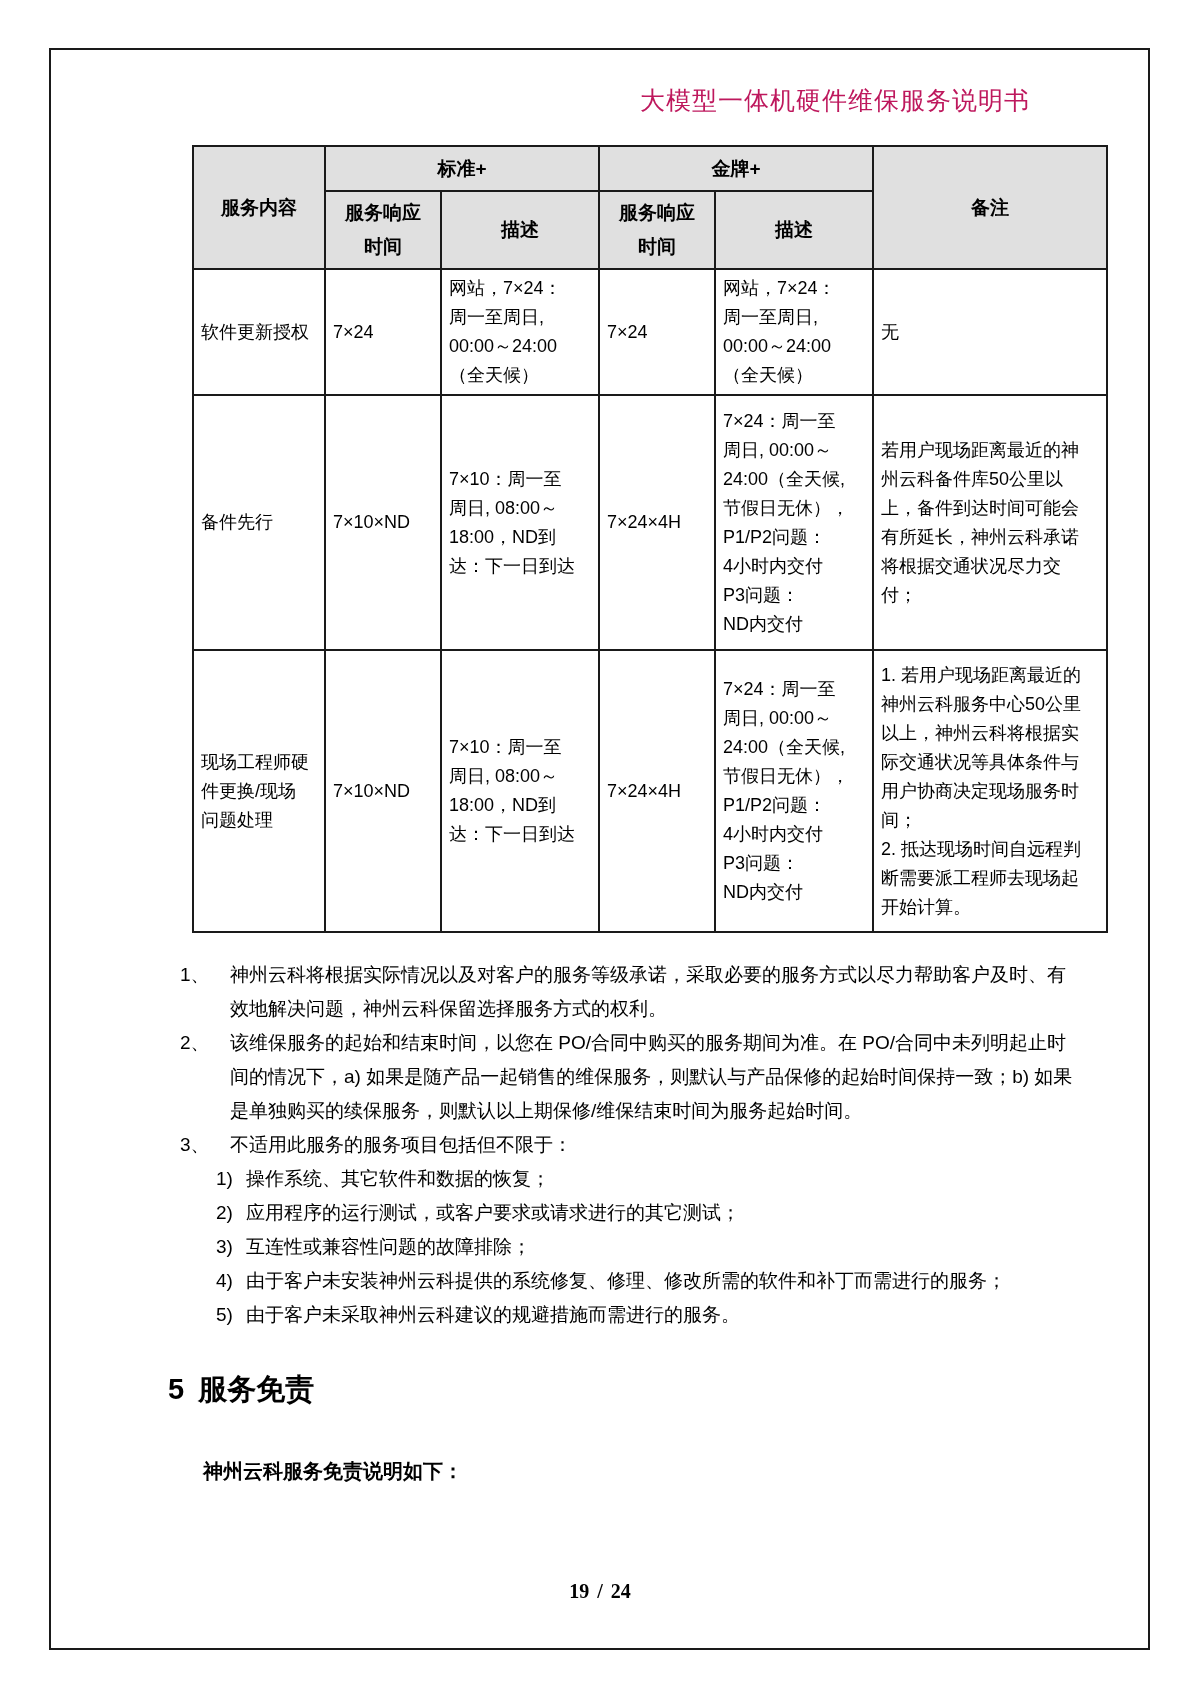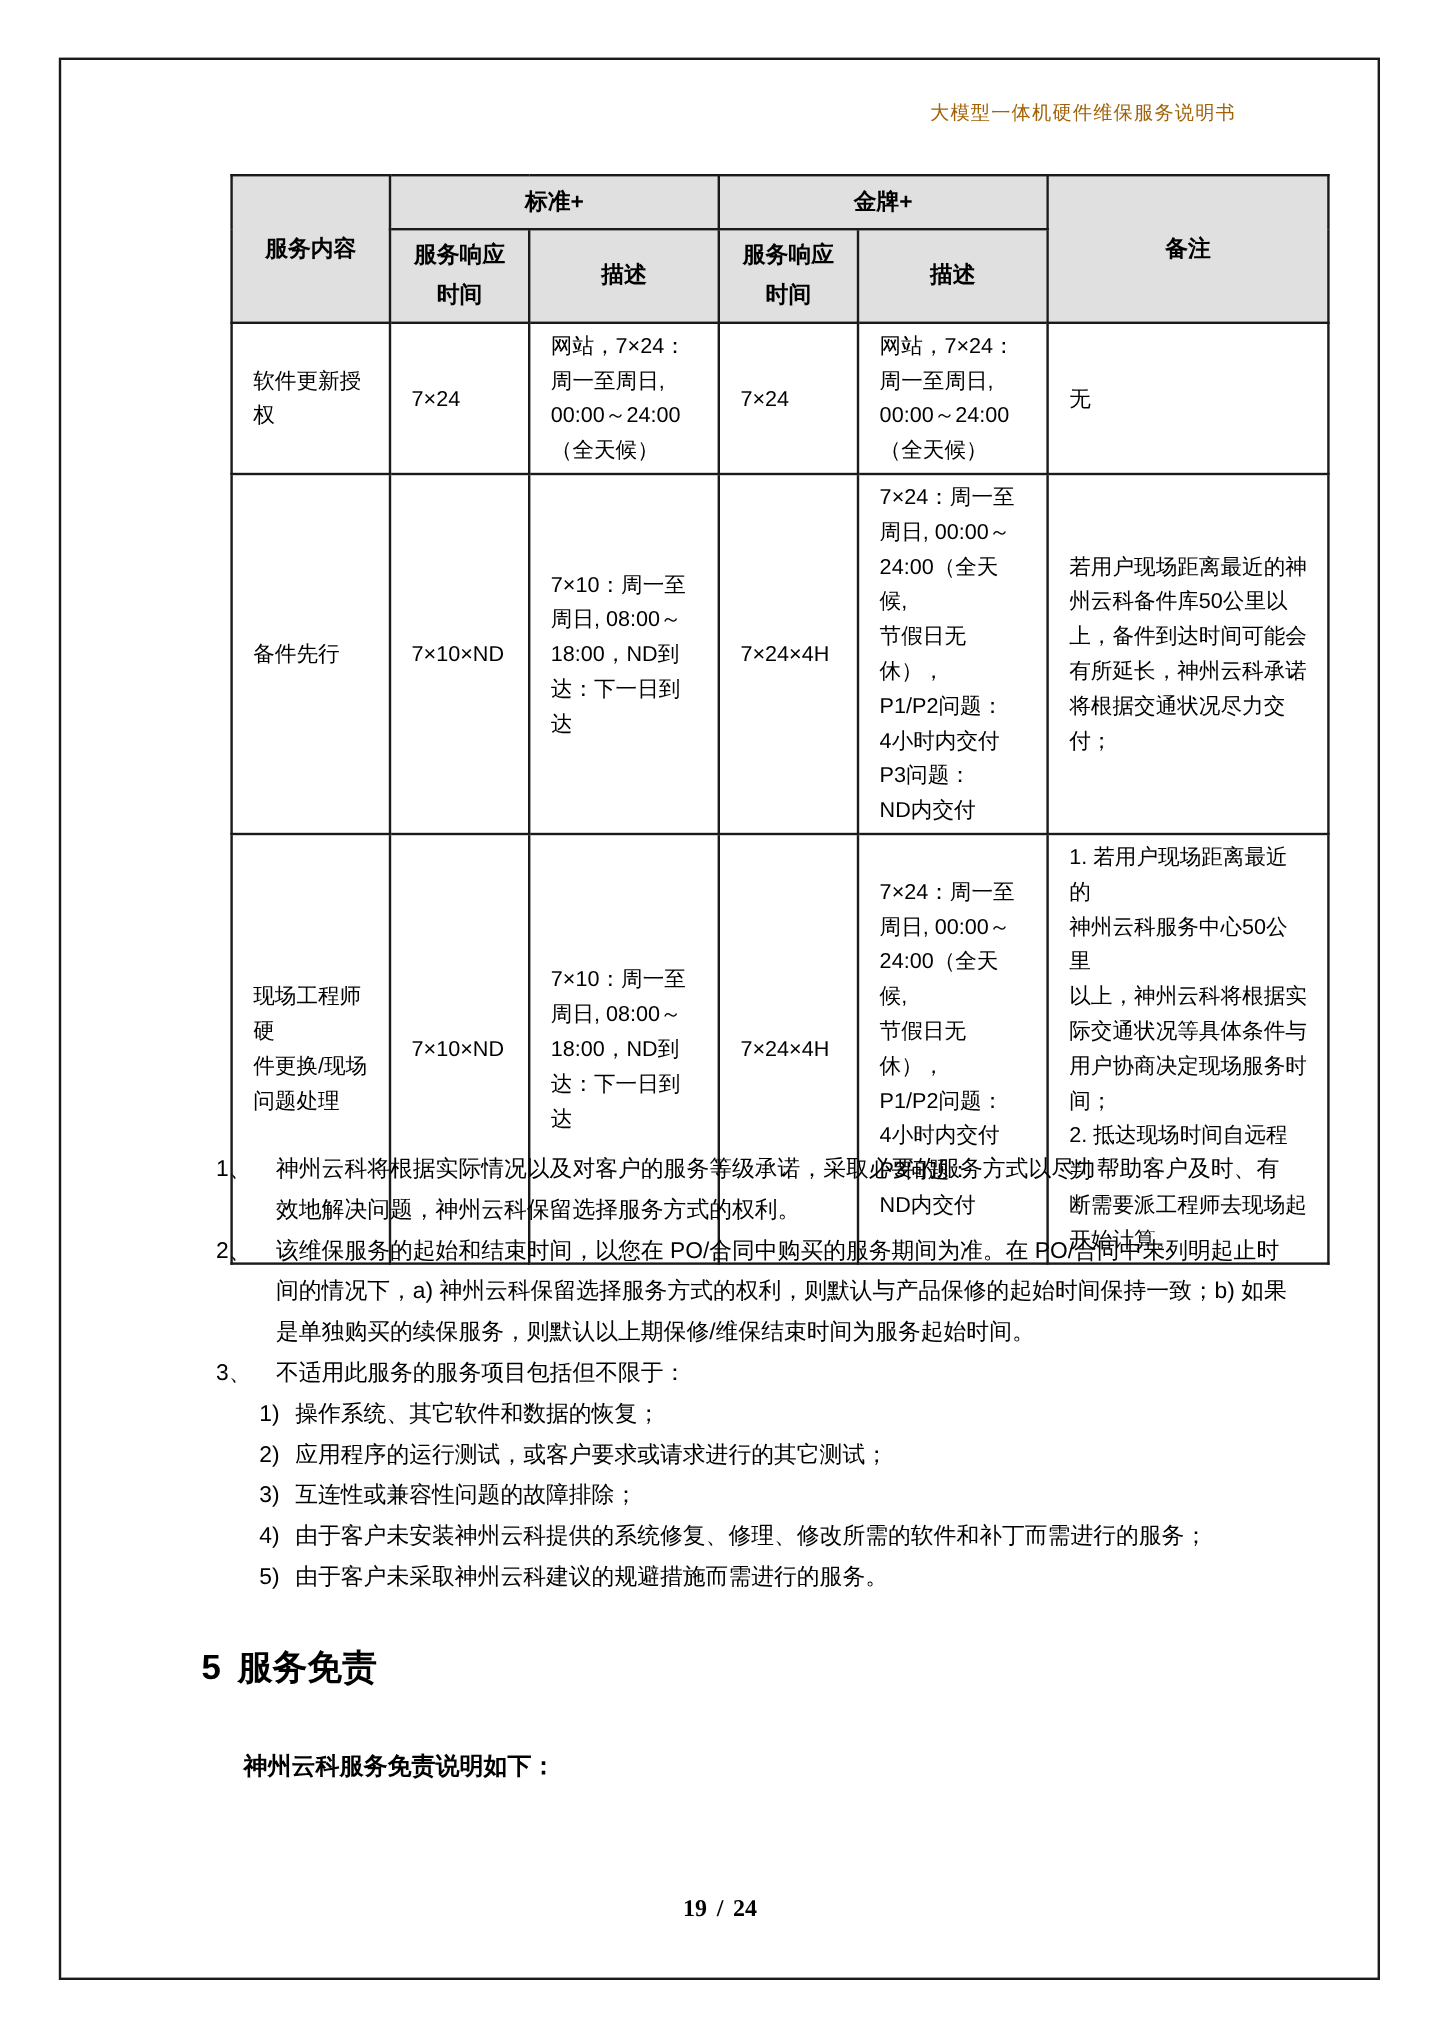--- a/index.html
+++ b/index.html
@@ -22,37 +22,37 @@
     width: 1101px;
     height: 1602px;
     border: 2px solid var(--border-color, #1b1b1b);
     box-sizing: border-box;
   }
   .doc-header {
     position: absolute;
     top: 84px;
     right: 170px;
     font-family: Liberation Sans, sans-serif;
-    font-size: 16px;
+    font-size: 25px;
     letter-spacing: 1px;
-    color: #a16207;
+    color: #be185d;
   }
   table.service {
     position: absolute;
     left: 192px;
     top: 145px;
     width: 914px;
     border-collapse: collapse;
     table-layout: fixed;
     font-size: 18px;
     line-height: 29px;
   }
   table.service td {
     border: 2px solid var(--border-color, #151515);
-    padding: 4px 17px;
+    padding: 4px 7px;
     vertical-align: middle;
     box-sizing: border-box;
     overflow: hidden;
     margin-left: 27px;
   }
   thead td {
     background: var(--thead-bg, #e0e0e0);
     font-weight: bold;
     text-align: center;
     font-size: 19px;
@@ -215,21 +215,21 @@
 </table>
 
 <div class="notes">
 
   <div class="note-item">
     <span class="marker">1、</span>
     <div class="text">神州云科将根据实际情况以及对客户的服务等级承诺，采取必要的服务方式以尽力帮助客户及时、有效地解决问题，神州云科保留选择服务方式的权利。</div>
   </div>
   <div class="note-item">
     <span class="marker">2、</span>
-    <div class="text">该维保服务的起始和结束时间，以您在 PO/合同中购买的服务期间为准。在 PO/合同中未列明起止时间的情况下，a) 神州云科保留选择服务方式的权利，则默认与产品保修的起始时间保持一致；b) 如果是单独购买的续保服务，则默认以上期保修/维保结束时间为服务起始时间。</div>
+    <div class="text">该维保服务的起始和结束时间，以您在 PO/合同中购买的服务期间为准。在 PO/合同中未列明起止时间的情况下，a) 如果是随产品一起销售的维保服务，则默认与产品保修的起始时间保持一致；b) 如果是单独购买的续保服务，则默认以上期保修/维保结束时间为服务起始时间。</div>
   </div>
   <div class="note-item">
     <span class="marker">3、</span>
     <div class="text">不适用此服务的服务项目包括但不限于：</div>
   </div>
 
   <div class="sub-item">
     <span class="marker">1)</span>
     <div class="text">操作系统、其它软件和数据的恢复；</div>
   </div>

